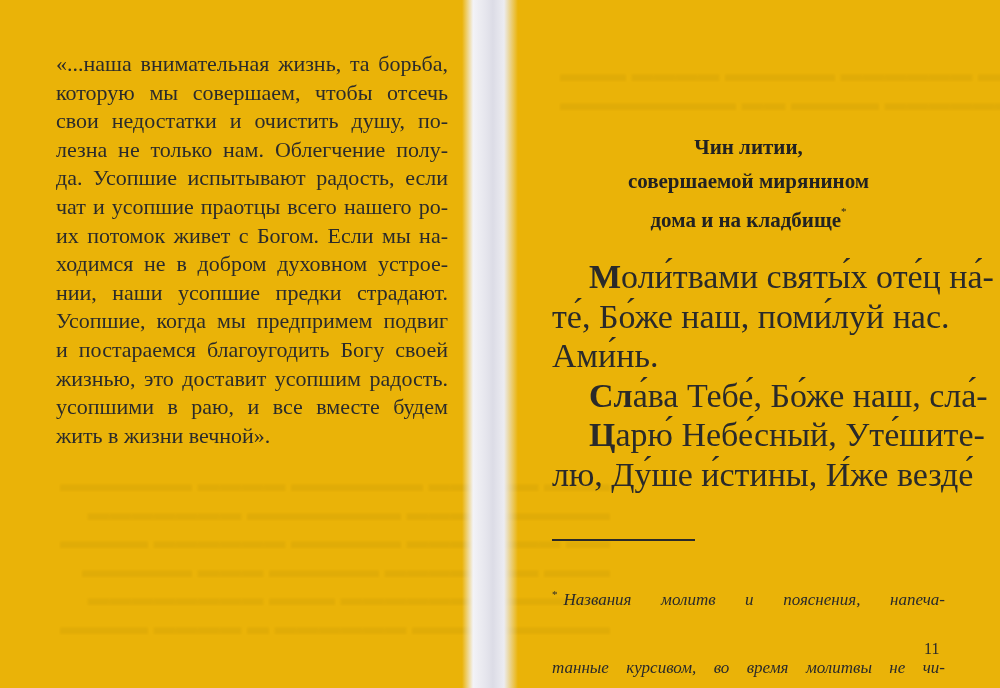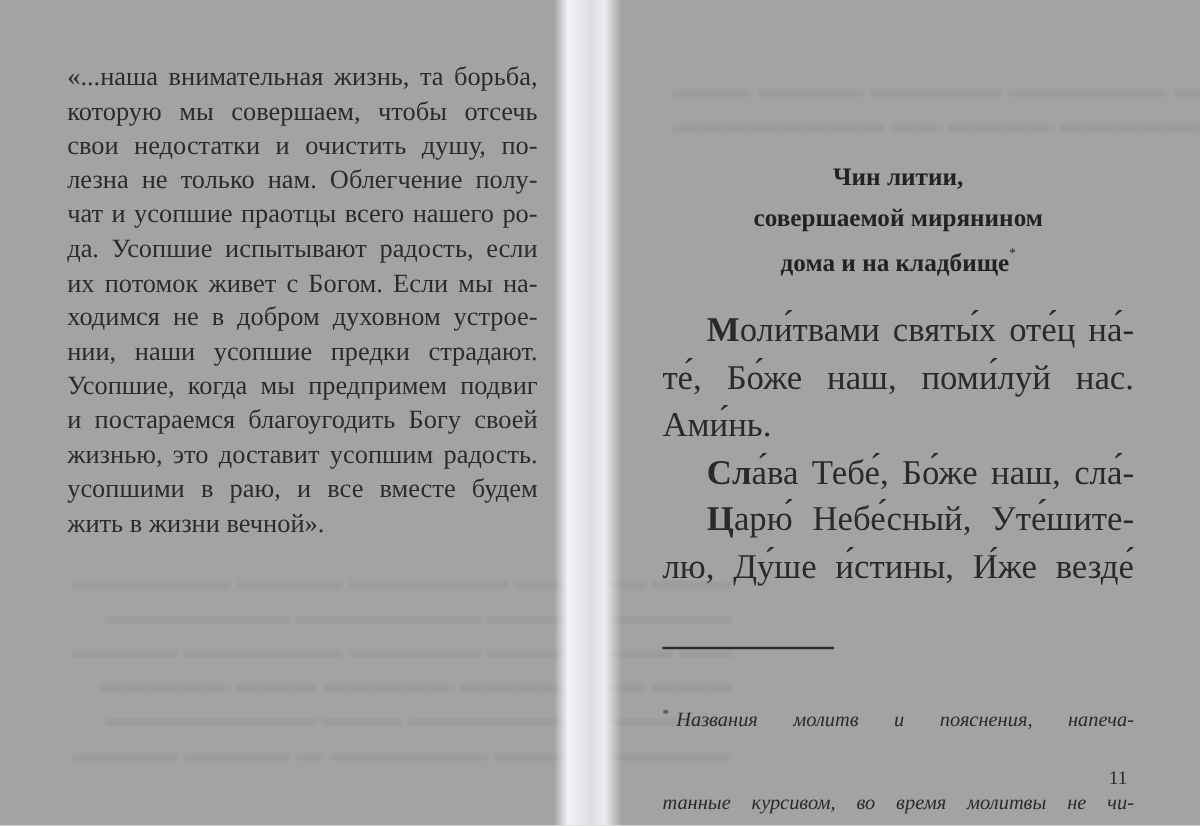--- a/index.html
+++ b/index.html
@@ -11,21 +11,21 @@
       width: 1000px;
       height: 688px;
       position: relative;
       overflow: hidden;
       font-family: "Liberation Serif", "DejaVu Serif", serif;
       color: #2a2a2a;
     }
     .spread {
       position: absolute;
       inset: 0;
-      background: #a3a3a3;
+      background: #eab308;
     }
     .spine {
       position: absolute;
       top: 0;
       left: 462px;
       width: 56px;
       height: 688px;
       background: linear-gradient(to right,
         rgba(255,255,255,0) 0%,
         #f3f3f7 20%,
@@ -74,21 +74,21 @@
     }
     .title-star {
       font-size: 11px;
       vertical-align: super;
       font-weight: normal;
       position: relative;
       top: -4px;
     }
     .prayer {
       margin-top: 20px;
-      font-size: 29px;
+      font-size: 34px;
       line-height: 39.5px;
       color: #2a2a2a;
     }
     .prayer-line {
       display: block;
       white-space: nowrap;
       text-align: justify;
       text-align-last: justify;
     }
     .prayer-line.last {
@@ -166,22 +166,22 @@
     ▬▬▬▬ ▬▬▬▬▬▬ ▬▬▬▬▬ ▬▬▬▬ ▬▬▬<br>▬▬ ▬▬▬▬▬▬ ▬▬▬▬ ▬▬ ▬▬▬▬▬▬▬▬
   </div>
 
   <div class="spine"></div>
 
   <div class="page-left">
     <span class="left-line">«...наша внимательная жизнь, та борьба,</span>
     <span class="left-line">которую мы совершаем, чтобы отсечь</span>
     <span class="left-line">свои недостатки и очистить душу, по-</span>
     <span class="left-line">лезна не только нам. Облегчение полу-</span>
+    <span class="left-line">да. Усопшие испытывают радость, если</span>
     <span class="left-line">чат и усопшие праотцы всего нашего ро-</span>
-    <span class="left-line">да. Усопшие испытывают радость, если</span>
     <span class="left-line">их потомок живет с Богом. Если мы на-</span>
     <span class="left-line">ходимся не в добром духовном устрое-</span>
     <span class="left-line">нии, наши усопшие предки страдают.</span>
     <span class="left-line">Усопшие, когда мы предпримем подвиг</span>
     <span class="left-line">и постараемся благоугодить Богу своей</span>
     <span class="left-line">жизнью, это доставит усопшим радость.</span>
     <span class="left-line">усопшими в раю, и все вместе будем</span>
     <span class="left-line last">жить в жизни вечной».</span>
   </div>
 

